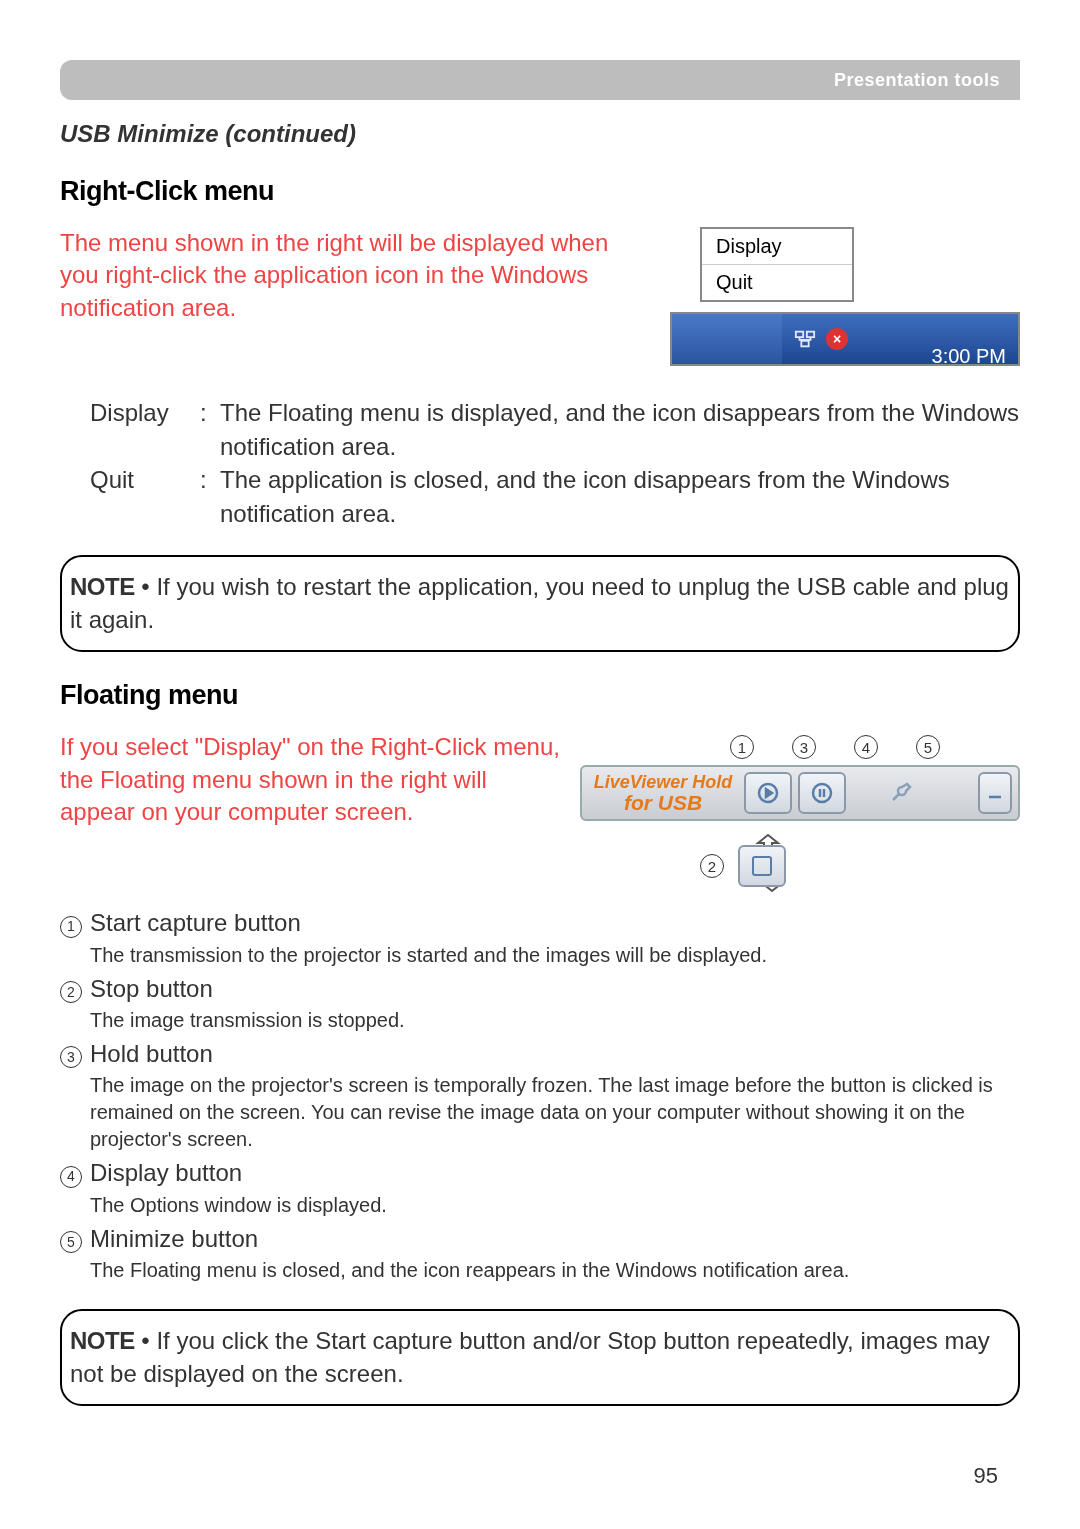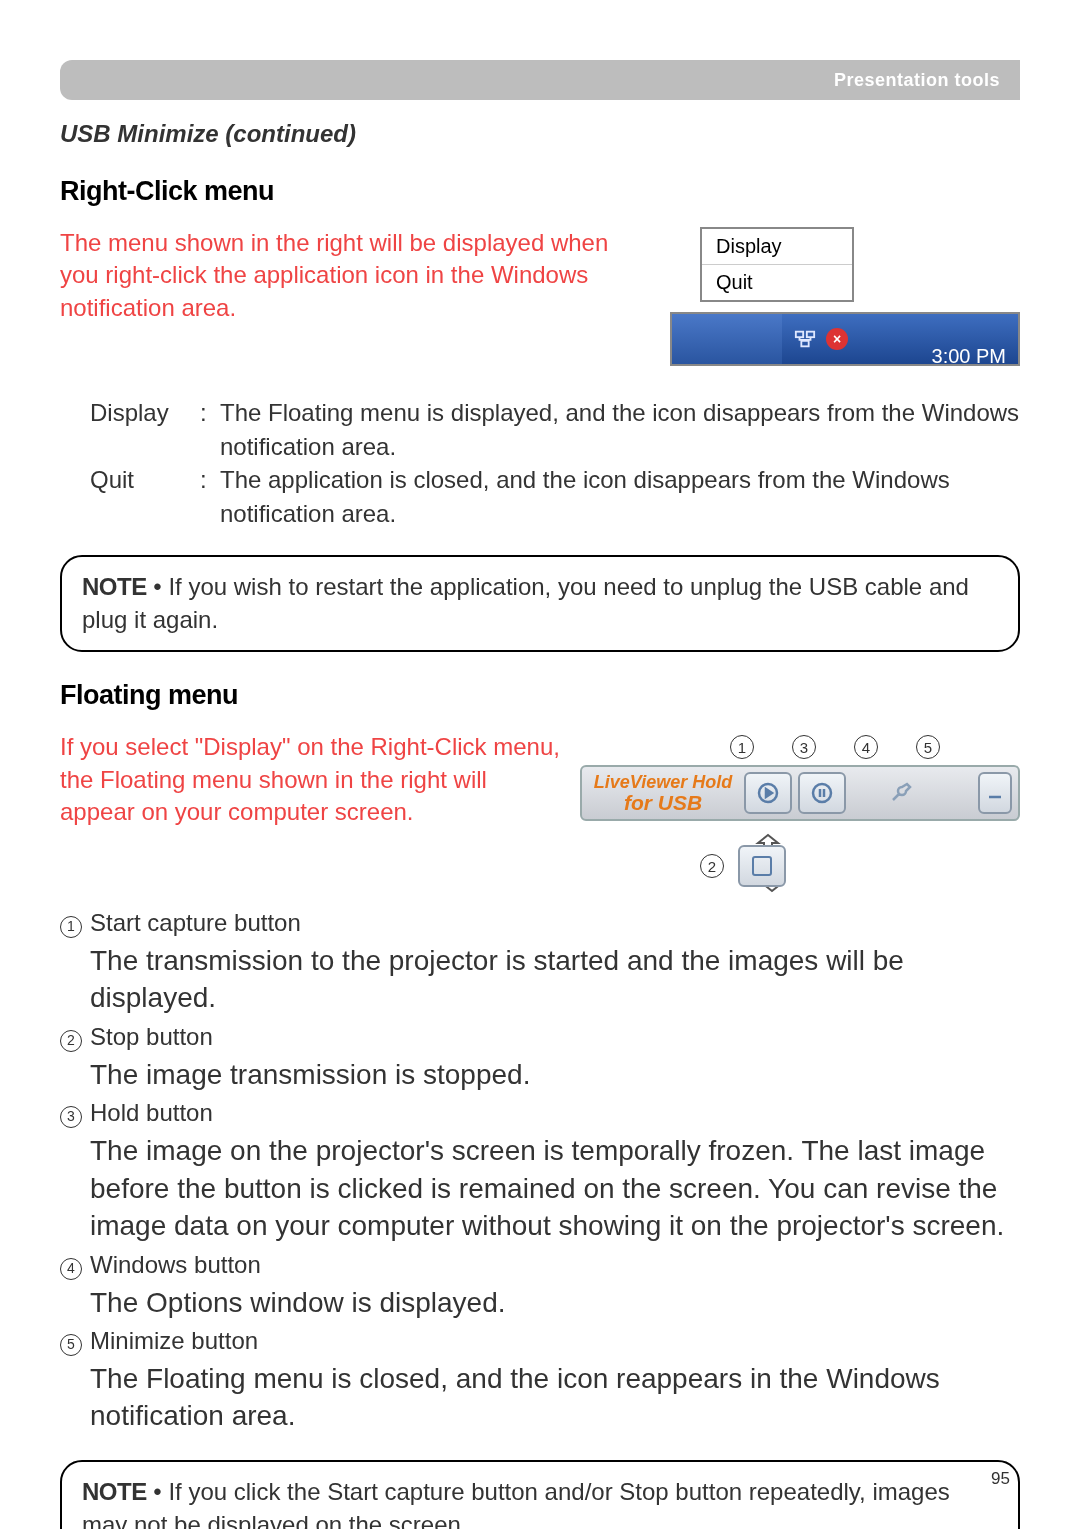--- a/index.html
+++ b/index.html
@@ -118,21 +118,21 @@
   }
   .defrow { display:flex; }
   .defrow .term { width: 110px; }
   .defrow .colon { width: 20px; }
   .defrow .desc { flex:1; }
 
   
   .notebox {
     border: 2.5px solid #000;
     border-radius: 22px;
-    padding: 14px 20px;
+    padding: 14px 8px;
     font-size: 24px;
     line-height: 1.35;
     margin: 25px 0;
   }
   .notebox b { font-weight: 900; letter-spacing:-0.5px;}
 
   
   .row2 {
     display: flex;
     gap: 20px;
@@ -225,27 +225,27 @@
     font-size: 24px;
     line-height: 1.35;
   }
   .numlist .item { display:flex; margin-bottom: 2px;}
   .numlist .mark {
     width: 30px;
     flex-shrink:0;
   }
   .numlist .mark .circled { width:20px;height:20px;font-size:14px;}
   .numlist .content { flex:1; }
-  .numlist .descblock { padding-left: 30px; margin-bottom: 4px; font-size:28px; line-height:1.35;}
+  .numlist .descblock { padding-left: 30px; margin-bottom: 4px; font-size:20px; line-height:1.35;}
 
   .pagenum {
     position: absolute;
     bottom: 40px;
-    right: 70px;
-    font-size: 17px;
+    right: 82px;
+    font-size: 22px;
     color: #333;
   }
 </style>
 </head>
 <body>
 
 <div class="page">
 
   <div class="topbar">
     <span>Presentation tools</span>
@@ -373,21 +373,21 @@
     <div class="descblock">The image transmission is stopped.</div>
 
     <div class="item">
       <div class="mark"><span class="circled">3</span></div>
       <div class="content">Hold button</div>
     </div>
     <div class="descblock">The image on the projector's screen is temporally frozen. The last image before the button is clicked is remained on the screen. You can revise the image data on your computer without showing it on the projector's screen.</div>
 
     <div class="item">
       <div class="mark"><span class="circled">4</span></div>
-      <div class="content">Windows button</div>
+      <div class="content">Display button</div>
     </div>
     <div class="descblock">The Options window is displayed.</div>
 
     <div class="item">
       <div class="mark"><span class="circled">5</span></div>
       <div class="content">Minimize button</div>
     </div>
     <div class="descblock">The Floating menu is closed, and the icon reappears in the Windows notification area.</div>
   </div>
 

